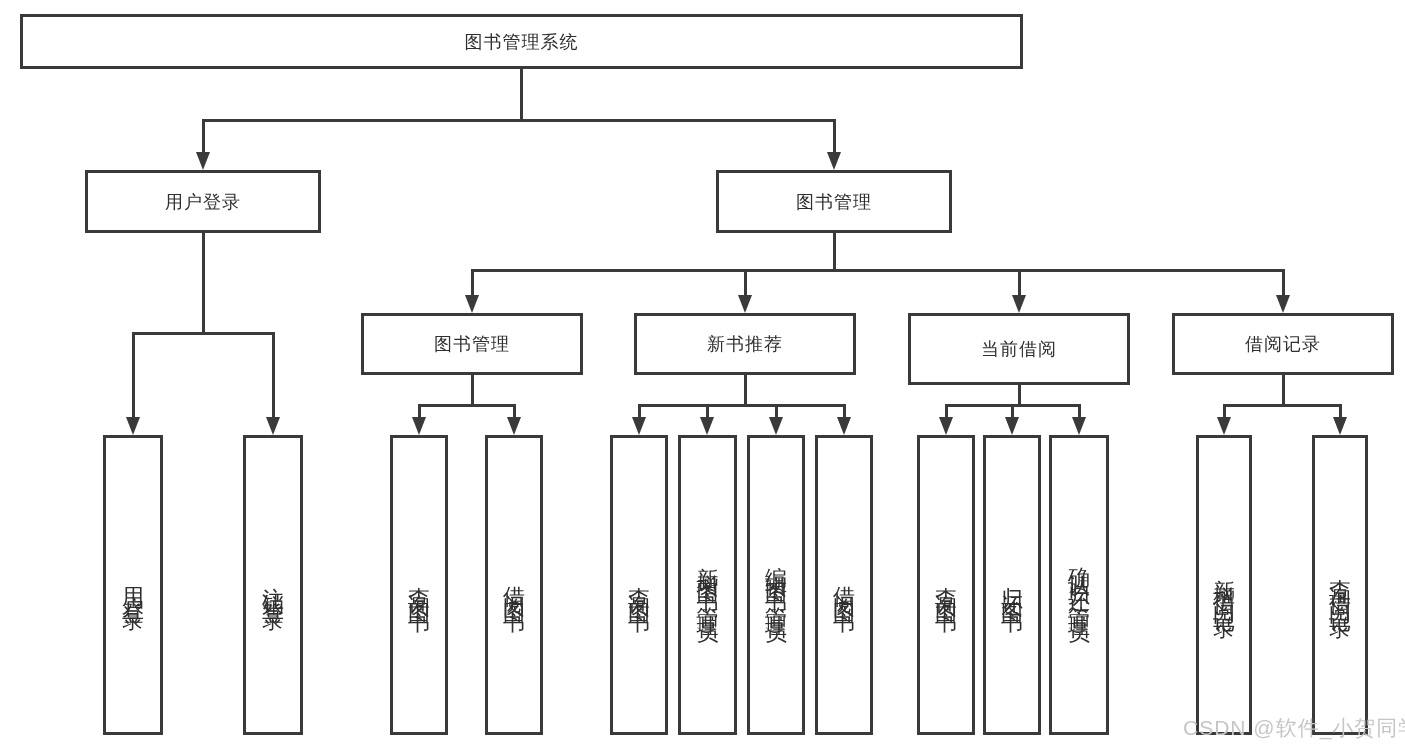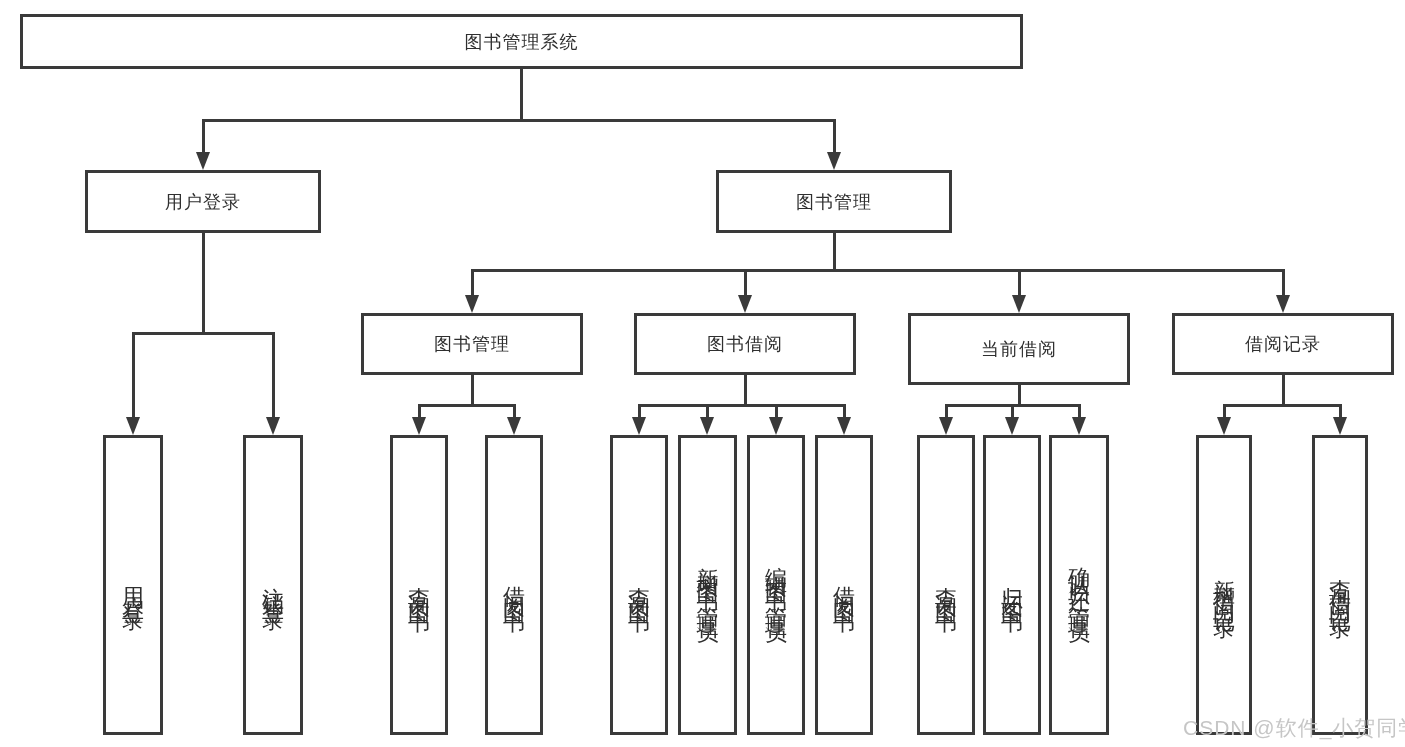--- a/index.html
+++ b/index.html
@@ -37,21 +37,21 @@
     <span class="lbl">用户登录</span>
   </div>
   <div class="box h" style="left:716px;top:170px;width:236px;height:63px">
     <span class="lbl">图书管理</span>
   </div>
 
   <div class="box h" style="left:361px;top:313px;width:222px;height:62px">
     <span class="lbl">图书管理</span>
   </div>
   <div class="box h" style="left:634px;top:313px;width:222px;height:62px">
-    <span class="lbl">图书借阅</span>
+    <span class="lbl">新书推荐</span>
   </div>
   <div class="box h" style="left:908px;top:313px;width:222px;height:72px">
     <span class="lbl">当前借阅</span>
   </div>
   <div class="box h" style="left:1172px;top:313px;width:222px;height:62px">
     <span class="lbl">借阅记录</span>
   </div>
 
   <div class="box v" style="left:103px;top:435px;width:60px;height:300px">
     <span class="lbl">用户登录</span>

